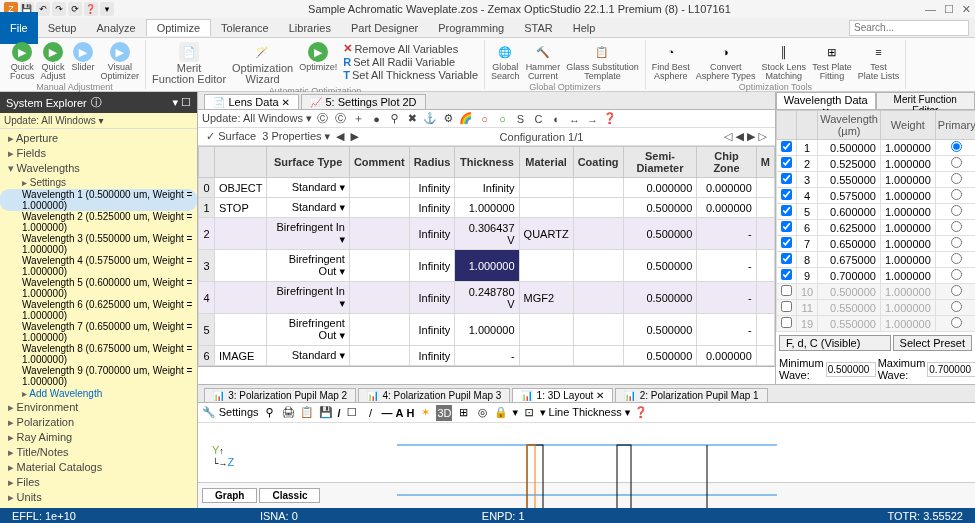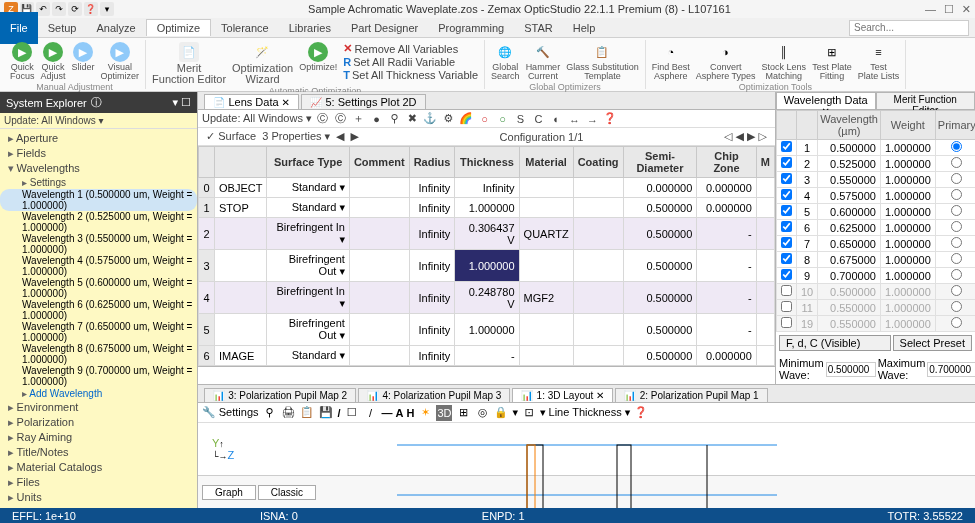--- a/index.html
+++ b/index.html
@@ -67,21 +67,21 @@
 .wlrow2 .btn{border:1px solid #999;padding:1px 6px;background:#f0f0f0;}
 .panePlot{flex:1;display:flex;flex-direction:column;border-top:1px solid #b5b5b5;}
 .tabsP{height:18px;display:flex;align-items:flex-end;padding-left:6px;gap:2px;background:#eaeaea;border-bottom:1px solid #b5b5b5;}
 .tbP{height:20px;display:flex;align-items:center;gap:3px;padding:0 4px;border-bottom:1px solid #ddd;font-size:10px;}
 .tbP .ico{width:16px;height:16px;display:inline-flex;align-items:center;justify-content:center;}
 .plotarea{flex:1;position:relative;background:#fff;}
 .axis{position:absolute;left:14px;bottom:14px;font-size:9px;}
 .axis .y{color:#7cb342;}
 .axis .z{color:#1e88e5;}
 svg.layout{position:absolute;left:50%;top:12px;transform:translateX(-50%);}
-.plotbot{height:33px;display:flex;gap:2px;padding:0 4px;border-top:1px solid #ccc;align-items:center;background:#f7f7f7;}
+.plotbot{height:26px;display:flex;gap:2px;padding:0 4px;border-top:1px solid #ccc;align-items:center;background:#f7f7f7;font-weight:bold;}
 .plotbot .btn{border:1px solid #aaa;padding:1px 12px;font-size:10px;background:#fff;}
 .status{position:absolute;bottom:0;left:0;right:0;height:15px;background:#0e4f8b;color:#fff;display:flex;font-size:10px;align-items:center;}
 .status span{padding:0 12px;}
 input[type=checkbox],input[type=radio]{width:11px;height:11px;}
 </style>
 </head>
 <body>
 
 <div class="titlebar">
   <div class="qat">

